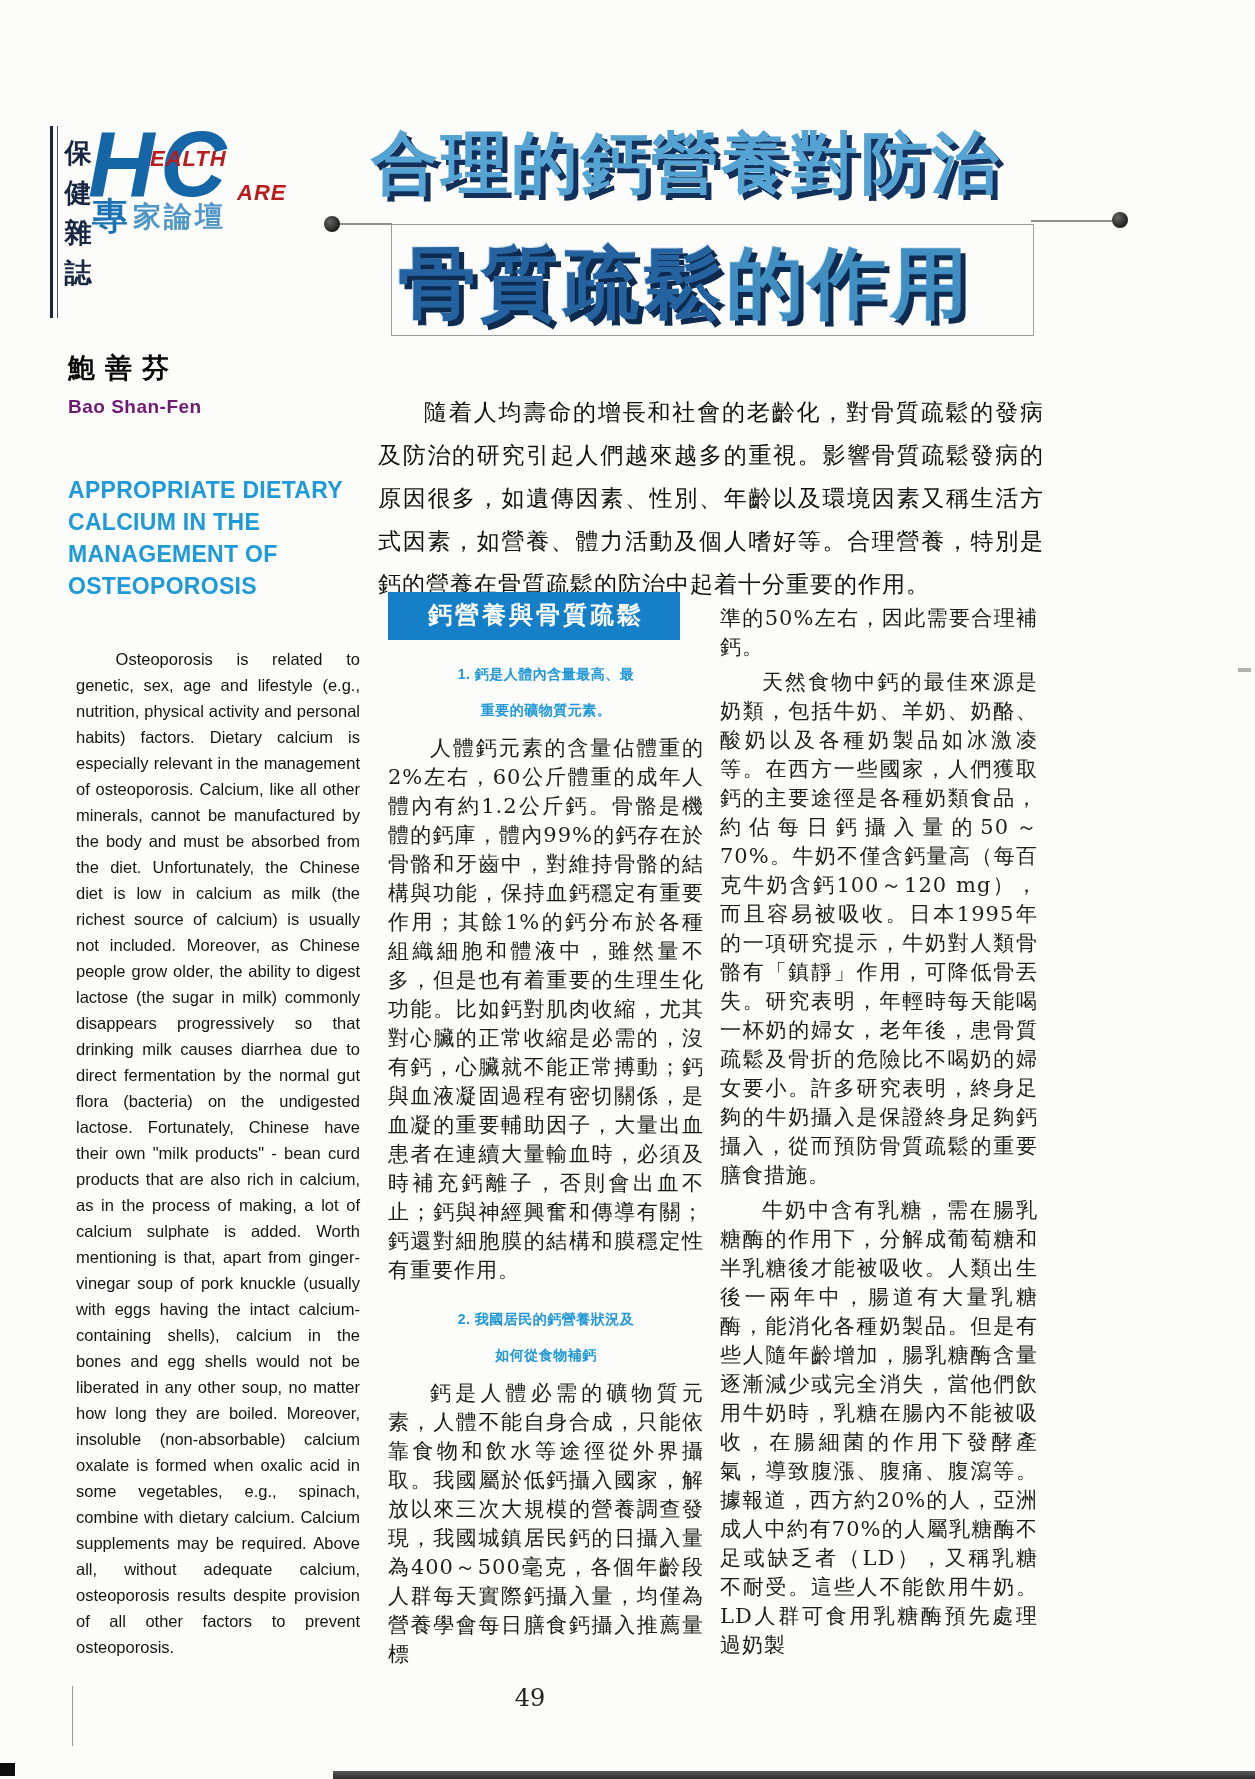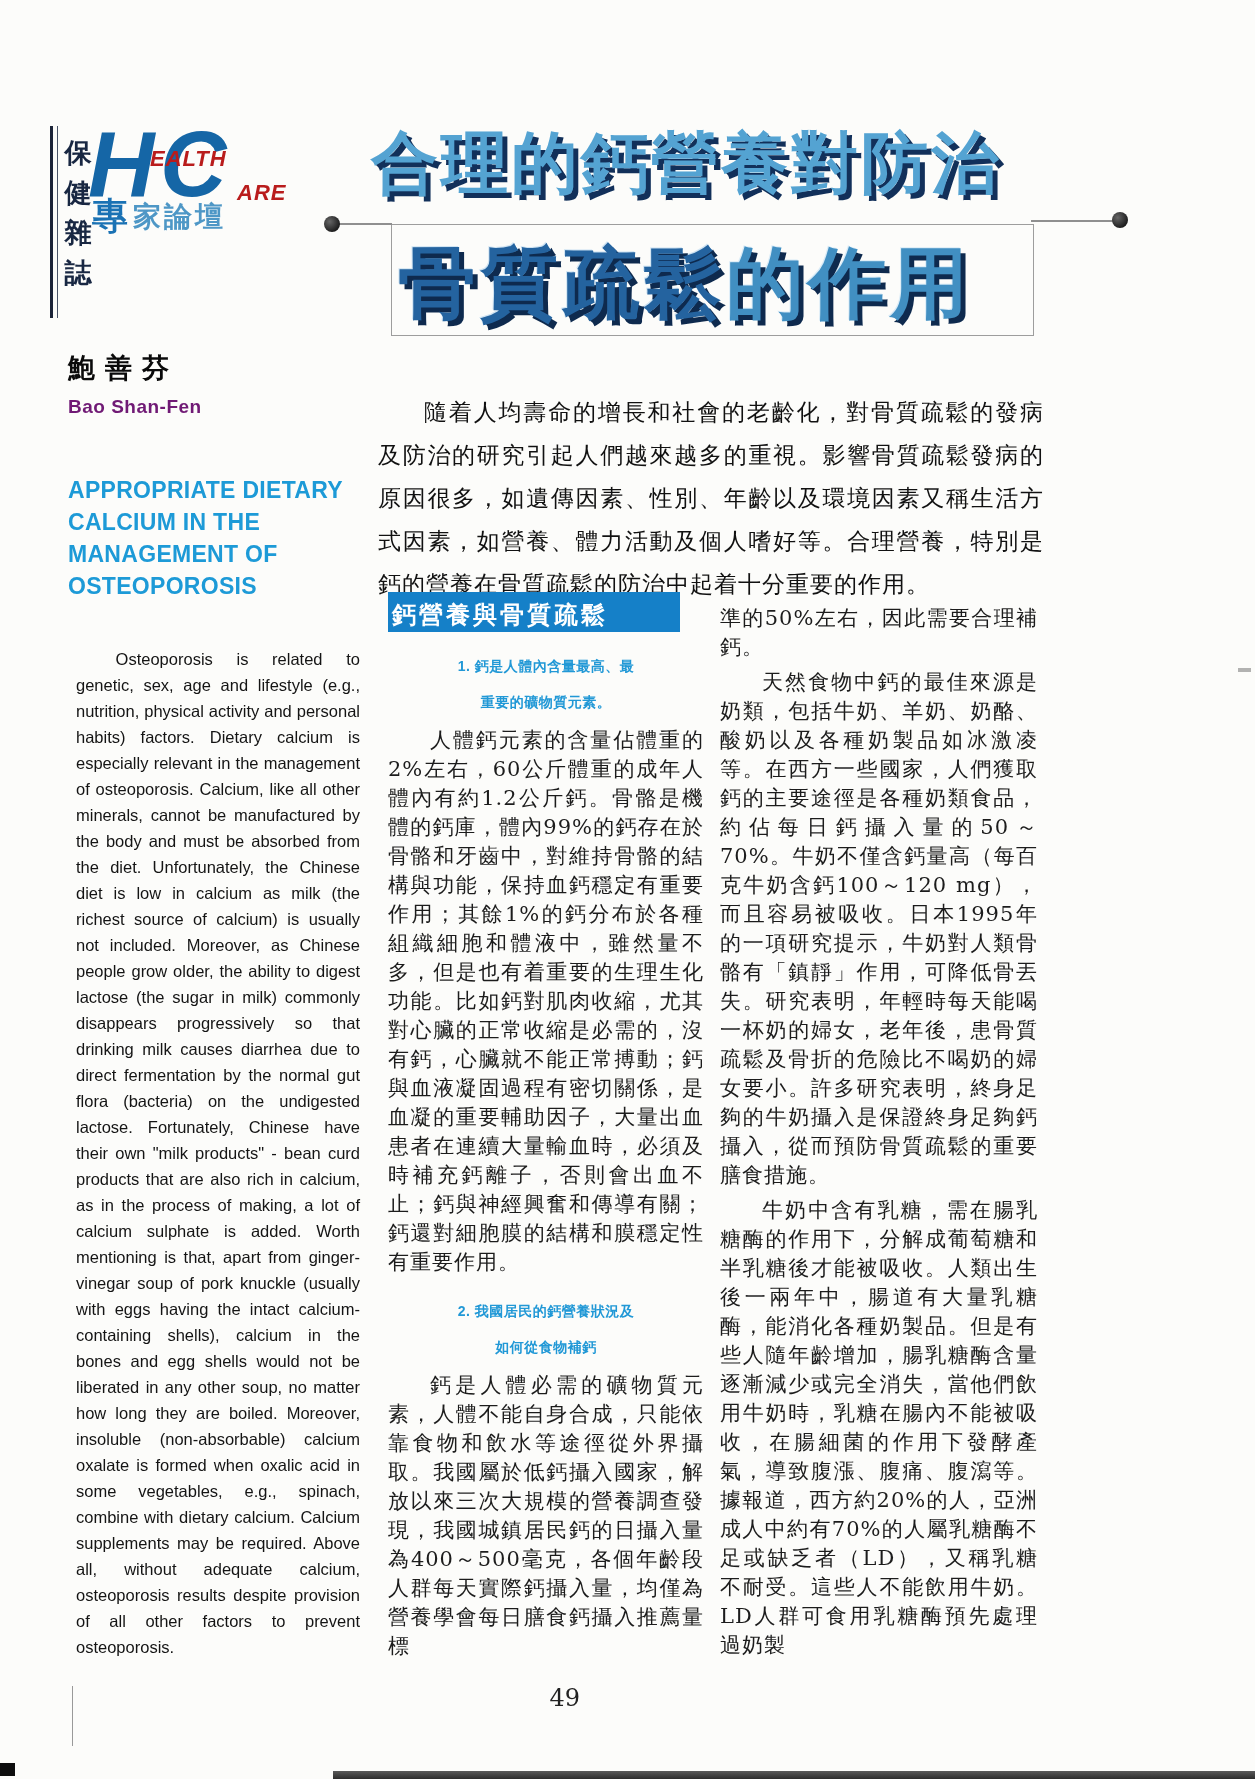--- a/index.html
+++ b/index.html
@@ -54,37 +54,37 @@
   
   .zh{font-family:"DejaVu Serif","Liberation Serif",serif;}
   .intro{
     position:absolute;left:378px;top:368px;width:666px;
     font-size:23px;line-height:43px;letter-spacing:1px;
     text-align:justify;text-indent:2em;color:#111;
   }
   .col-mid{position:absolute;left:388px;top:592px;width:316px;}
   .col-right{position:absolute;left:720px;top:604px;width:318px;}
   .sec-box{
-    width:292px;height:40px;box-sizing:border-box;background:#1580C8;
+    width:292px;height:48px;box-sizing:border-box;background:#1580C8;
     color:#ffffff;font-size:24px;font-weight:bold;line-height:46px;
-    padding-left:4px;letter-spacing:3px;
+    padding-left:4px;letter-spacing:3px;text-align:center;
   }
   .subhead{
     text-align:center;color:#2198D6;font-weight:bold;
     font-size:14px;line-height:36px;margin-top:16px;letter-spacing:0.5px;
   }
   .zh-body{
     font-size:21px;line-height:29px;letter-spacing:1px;
     text-align:justify;color:#1c1c1c;margin:6px 0 0 0;
   }
   .zh-body.indent{text-indent:2em;}
   .zh-body.flush{text-indent:0;margin-top:0;}
   
   .page-number{
-    position:absolute;left:480px;top:1684px;width:100px;text-align:right;
+    position:absolute;left:480px;top:1684px;width:100px;text-align:center;
     font-family:"DejaVu Serif","Liberation Serif",serif;font-size:24px;color:#222;
   }
   .bottom-bar{position:absolute;left:333px;bottom:0;width:922px;height:8px;background:linear-gradient(#5a5a5a,#2c2c2c);}
   .corner-square{position:absolute;left:0;bottom:3px;width:15px;height:13px;background:#0d0d0d;}
   .hairline-left{position:absolute;left:72px;top:1686px;width:1px;height:60px;background:#999;}
   .edge-dash{position:absolute;left:1238px;top:668px;width:13px;height:4px;background:#8a8a8a;opacity:0.65;}
 </style>
 </head>
 <body>
 

